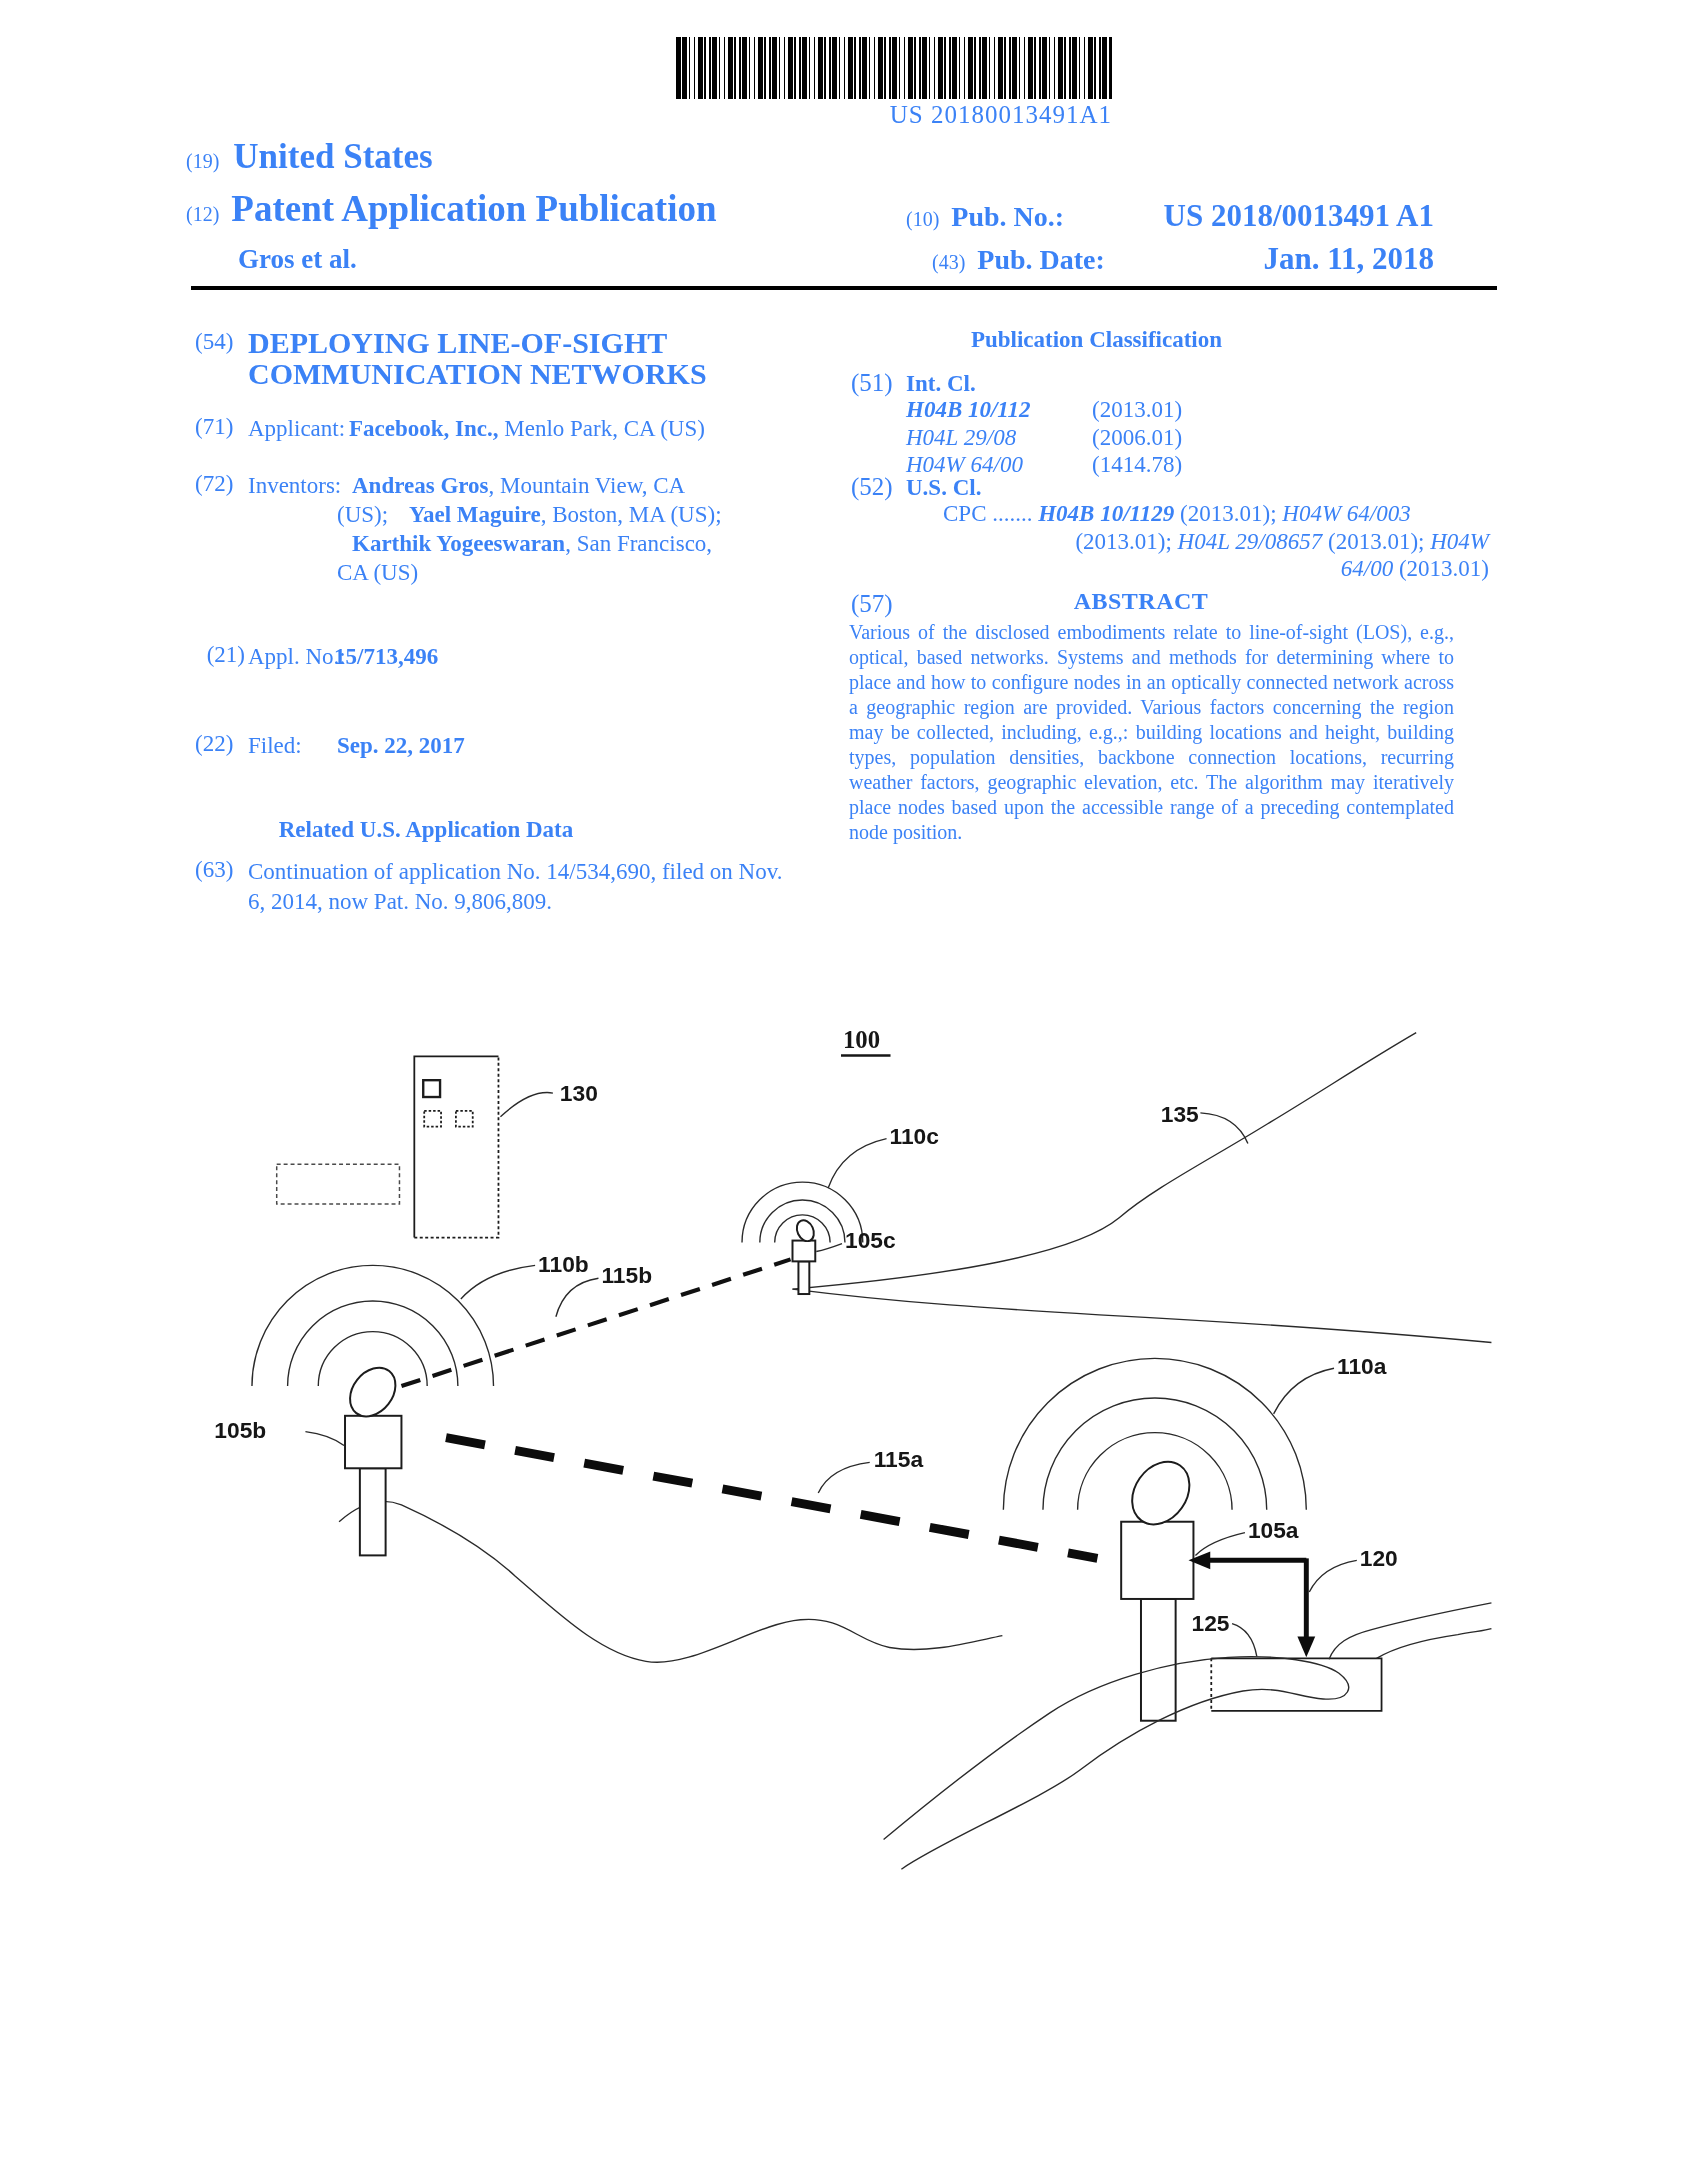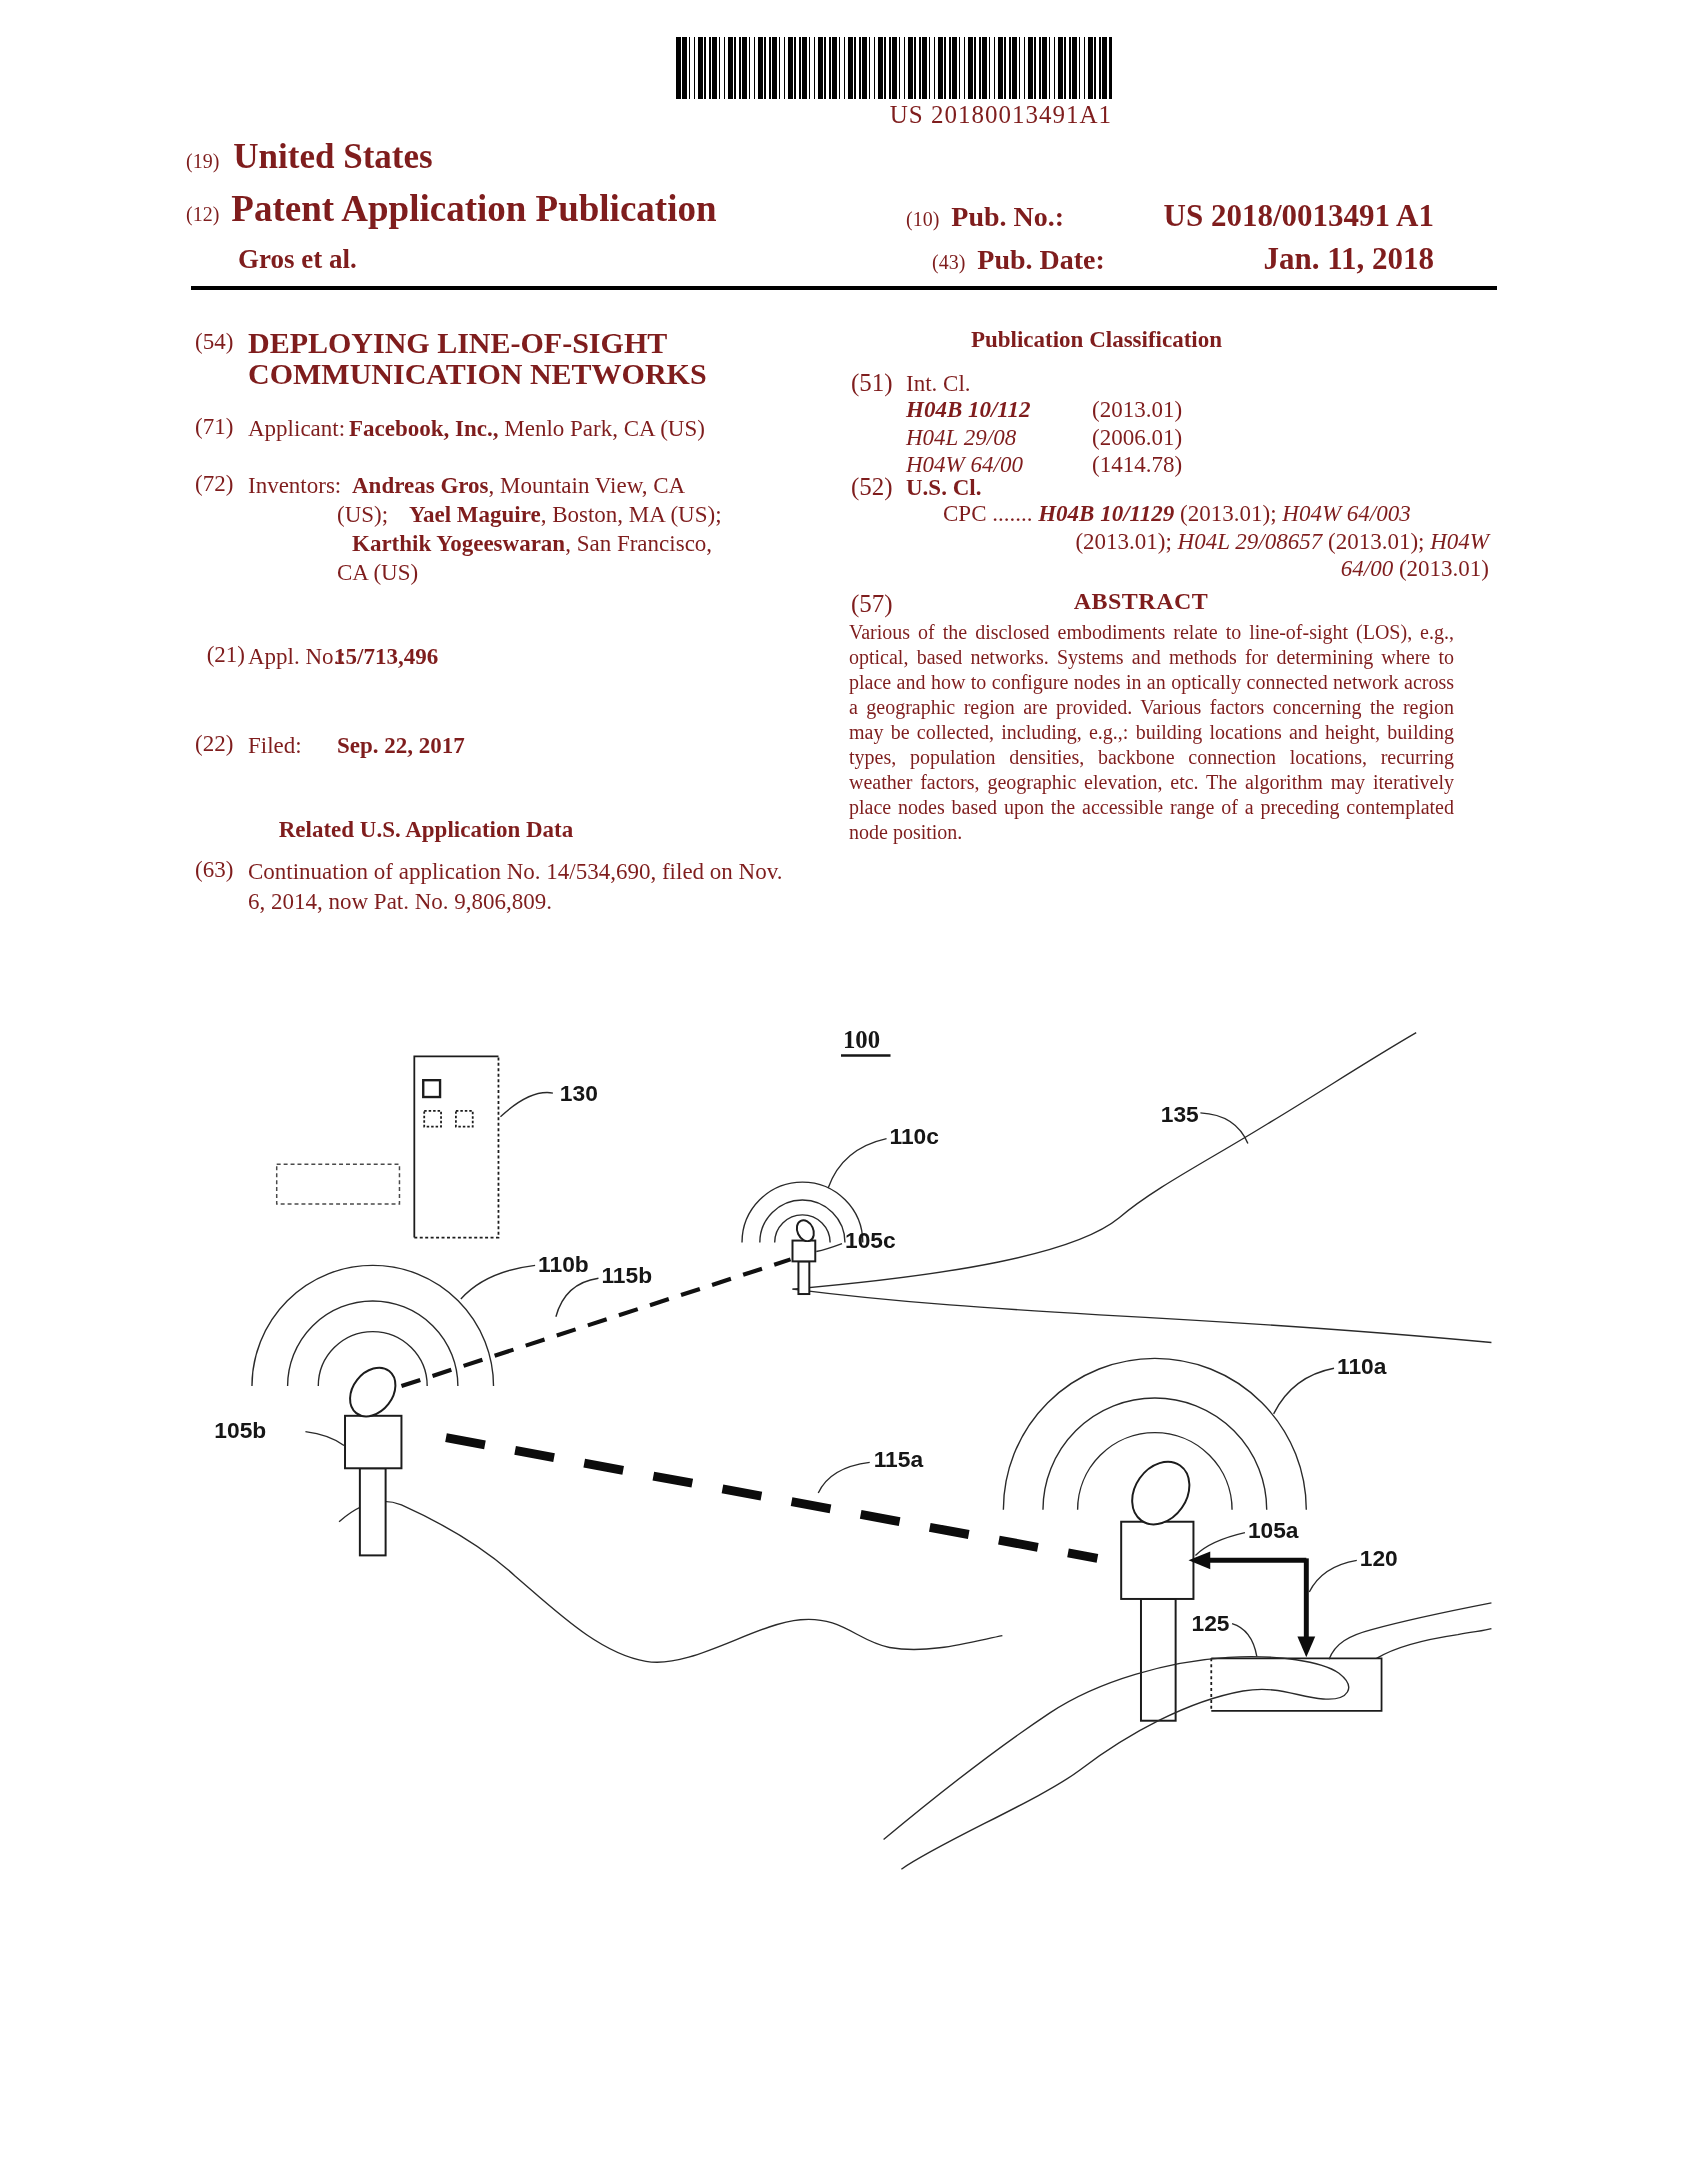--- a/index.html
+++ b/index.html
@@ -1,19 +1,19 @@
 <!DOCTYPE html>
 <html><head>
 <meta charset="utf-8">
 <style>
   * { margin:0; padding:0; box-sizing:border-box; }
   html,body { background:#888; }
   #page {
     position:relative; width:1683px; height:2178px; background:#ffffff;
-    font-family:"Liberation Serif","DejaVu Serif",serif; color:#7f1d1d;
+    font-family:"Liberation Serif","DejaVu Serif",serif; color:#3b82f6;
     overflow:hidden; margin:0 auto;
   }
   .abs { position:absolute; }
   
   #barcode {
     left:676px; top:37px; width:436px; height:62px;
     border-left:3px solid #000; border-right:2px solid #000;
     background:repeating-linear-gradient(90deg,
       #000 0px,#000 2px,#fff 2px,#fff 3.5px,
       #000 3.5px,#000 8.4px,#fff 8.4px,#fff 10px,
@@ -127,21 +127,21 @@
   <div class="abs body-txt" style="left:337px; top:731px; font-weight:bold;">Sep. 22, 2017</div>
 
   <div id="related-hdr" class="abs">Related U.S. Application Data</div>
 
   <div class="tagcol" style="top:857px;">(63)</div>
   <div class="abs body-txt" style="left:248px; top:857px; width:554px; line-height:30px;">Continuation of application No. 14/534,690, filed on Nov. 6, 2014, now Pat. No. 9,806,809.</div>
 
   <div id="pubclass-hdr" class="abs">Publication Classification</div>
 
   <div class="tagcol-r" style="top:369px;">(51)</div>
-  <div class="abs body-txt" style="left:906px; top:369px; font-weight:normal;">Int. Cl.</div>
+  <div class="abs body-txt" style="left:906px; top:369px; font-weight:bold;">Int. Cl.</div>
 
   <div class="intcl-row" style="top:397px;">
     <span class="code" style="font-weight:bold;">H04B 10/112</span>
     <span class="year">(2013.01)</span>
   </div>
   <div class="intcl-row" style="top:425px;">
     <span class="code">H04L 29/08</span>
     <span class="year">(2006.01)</span>
   </div>
   <div class="intcl-row" style="top:452px;">

